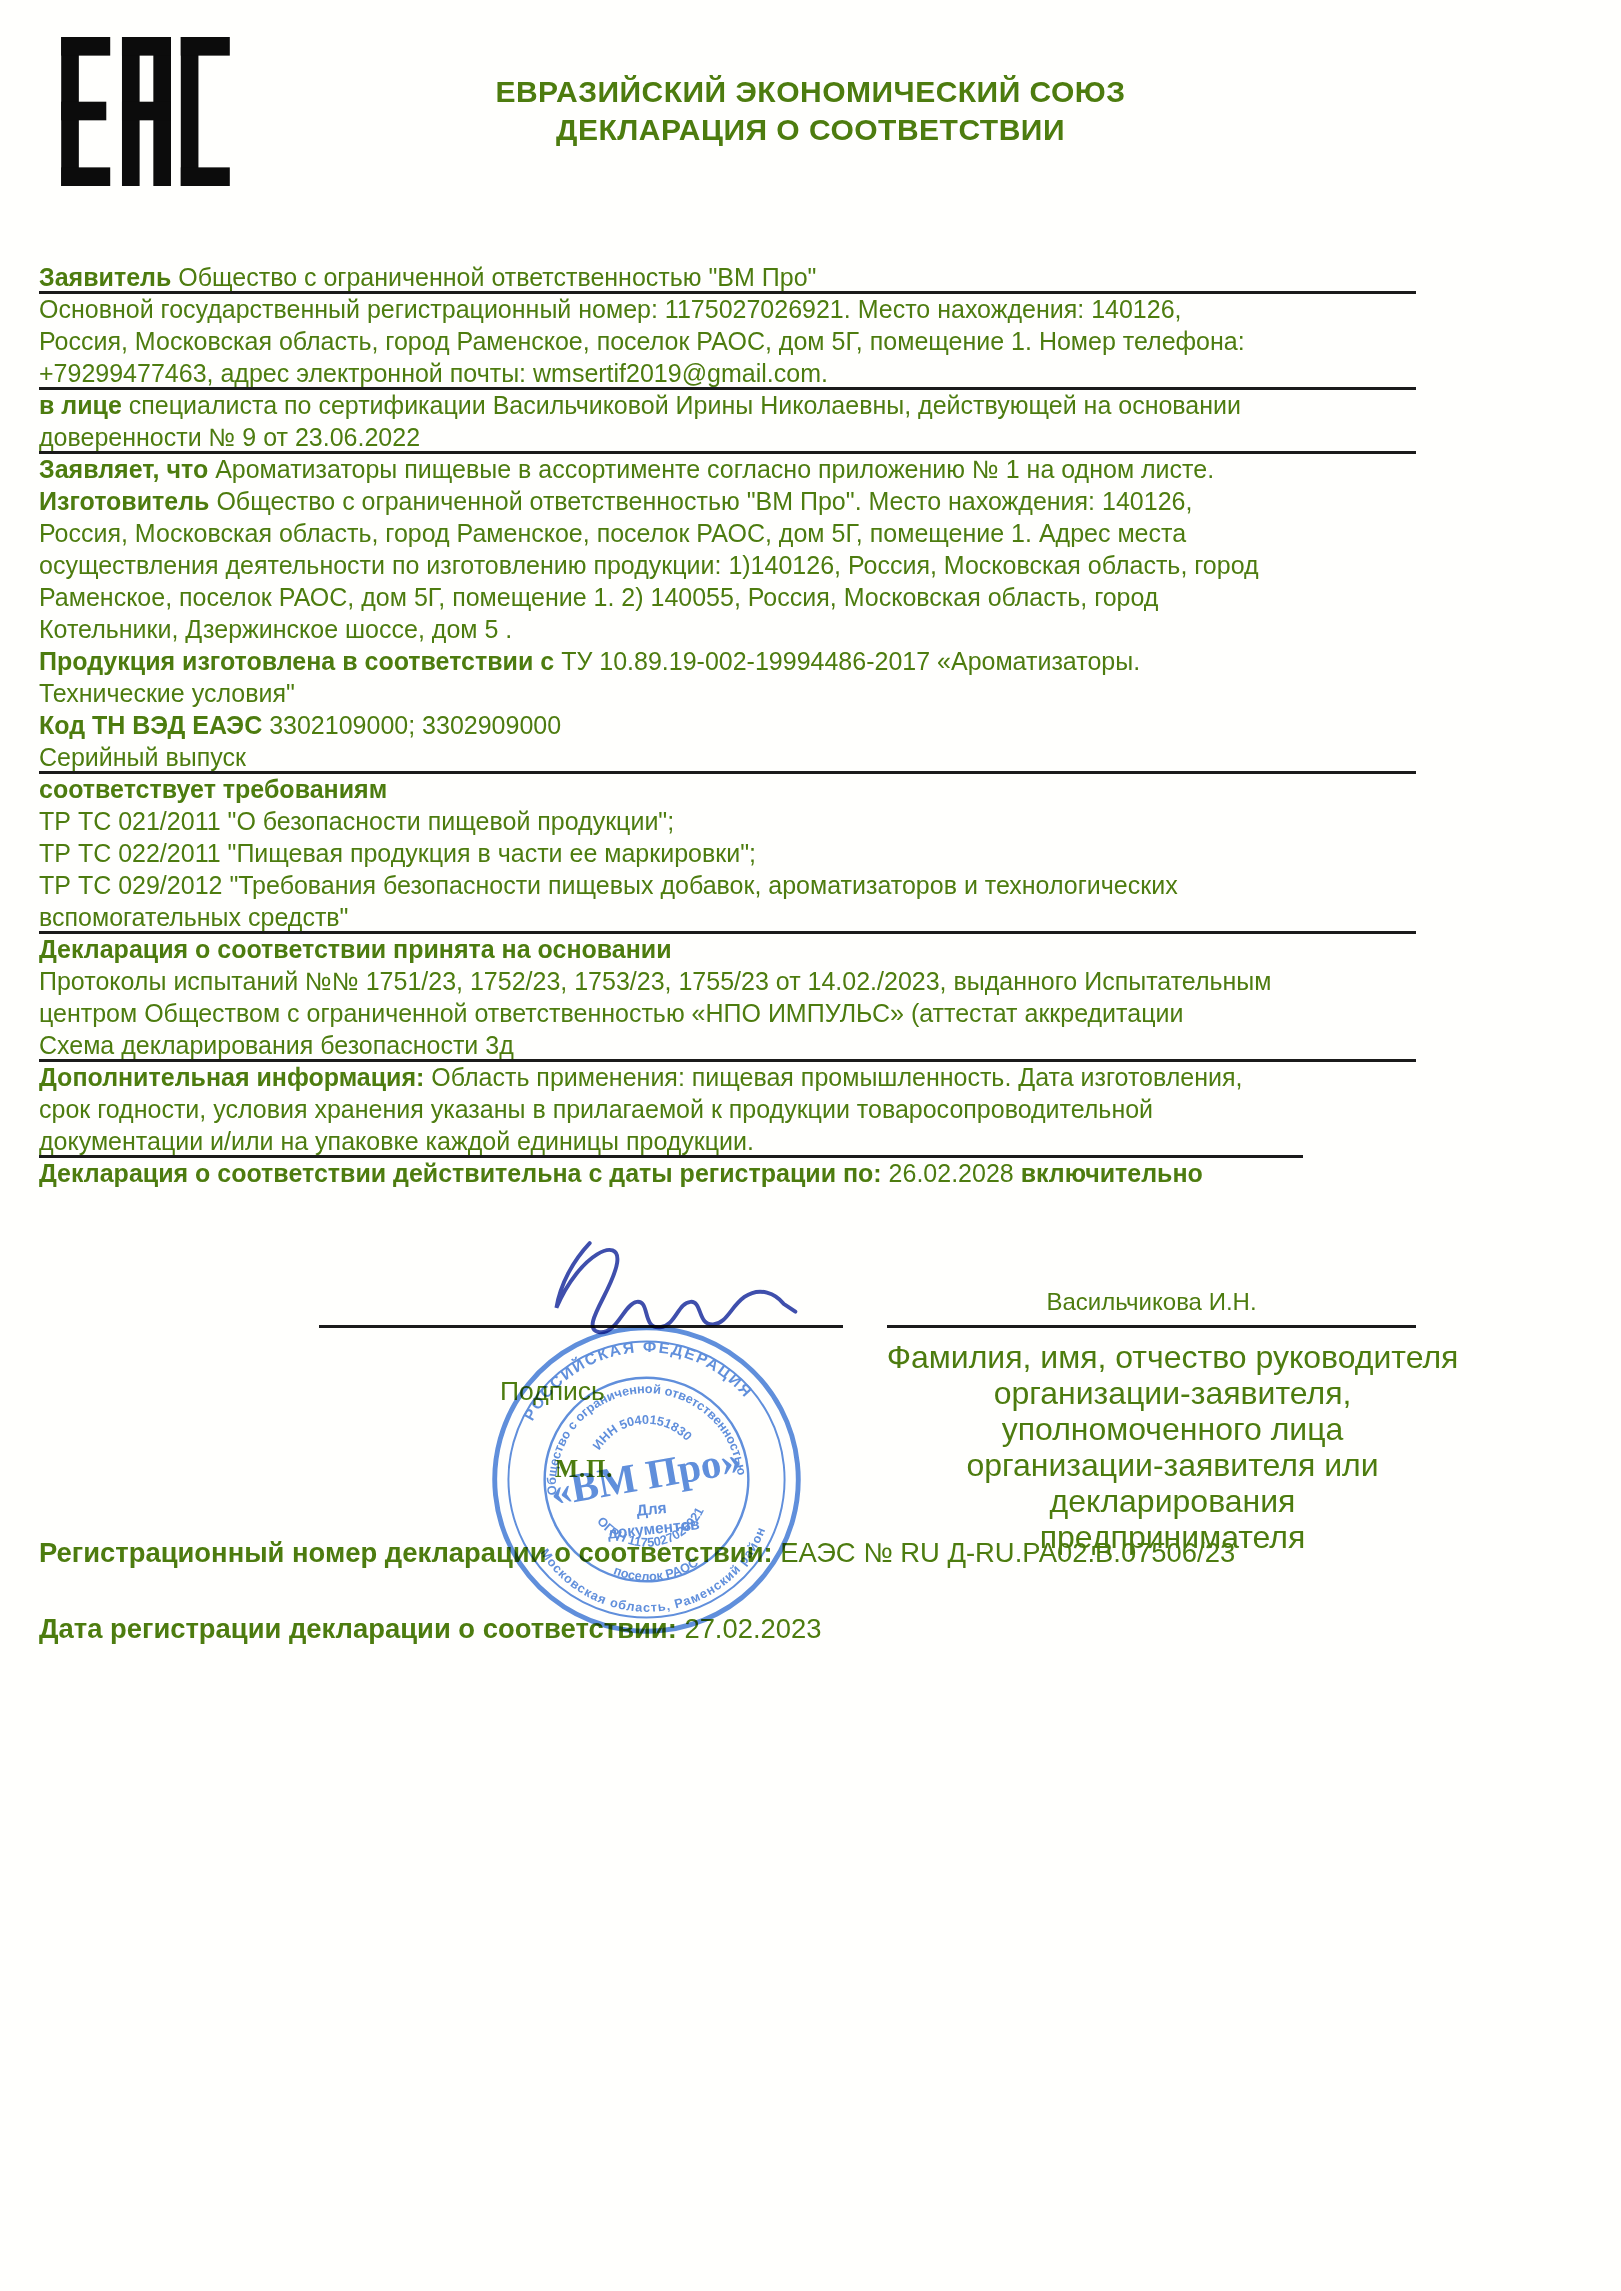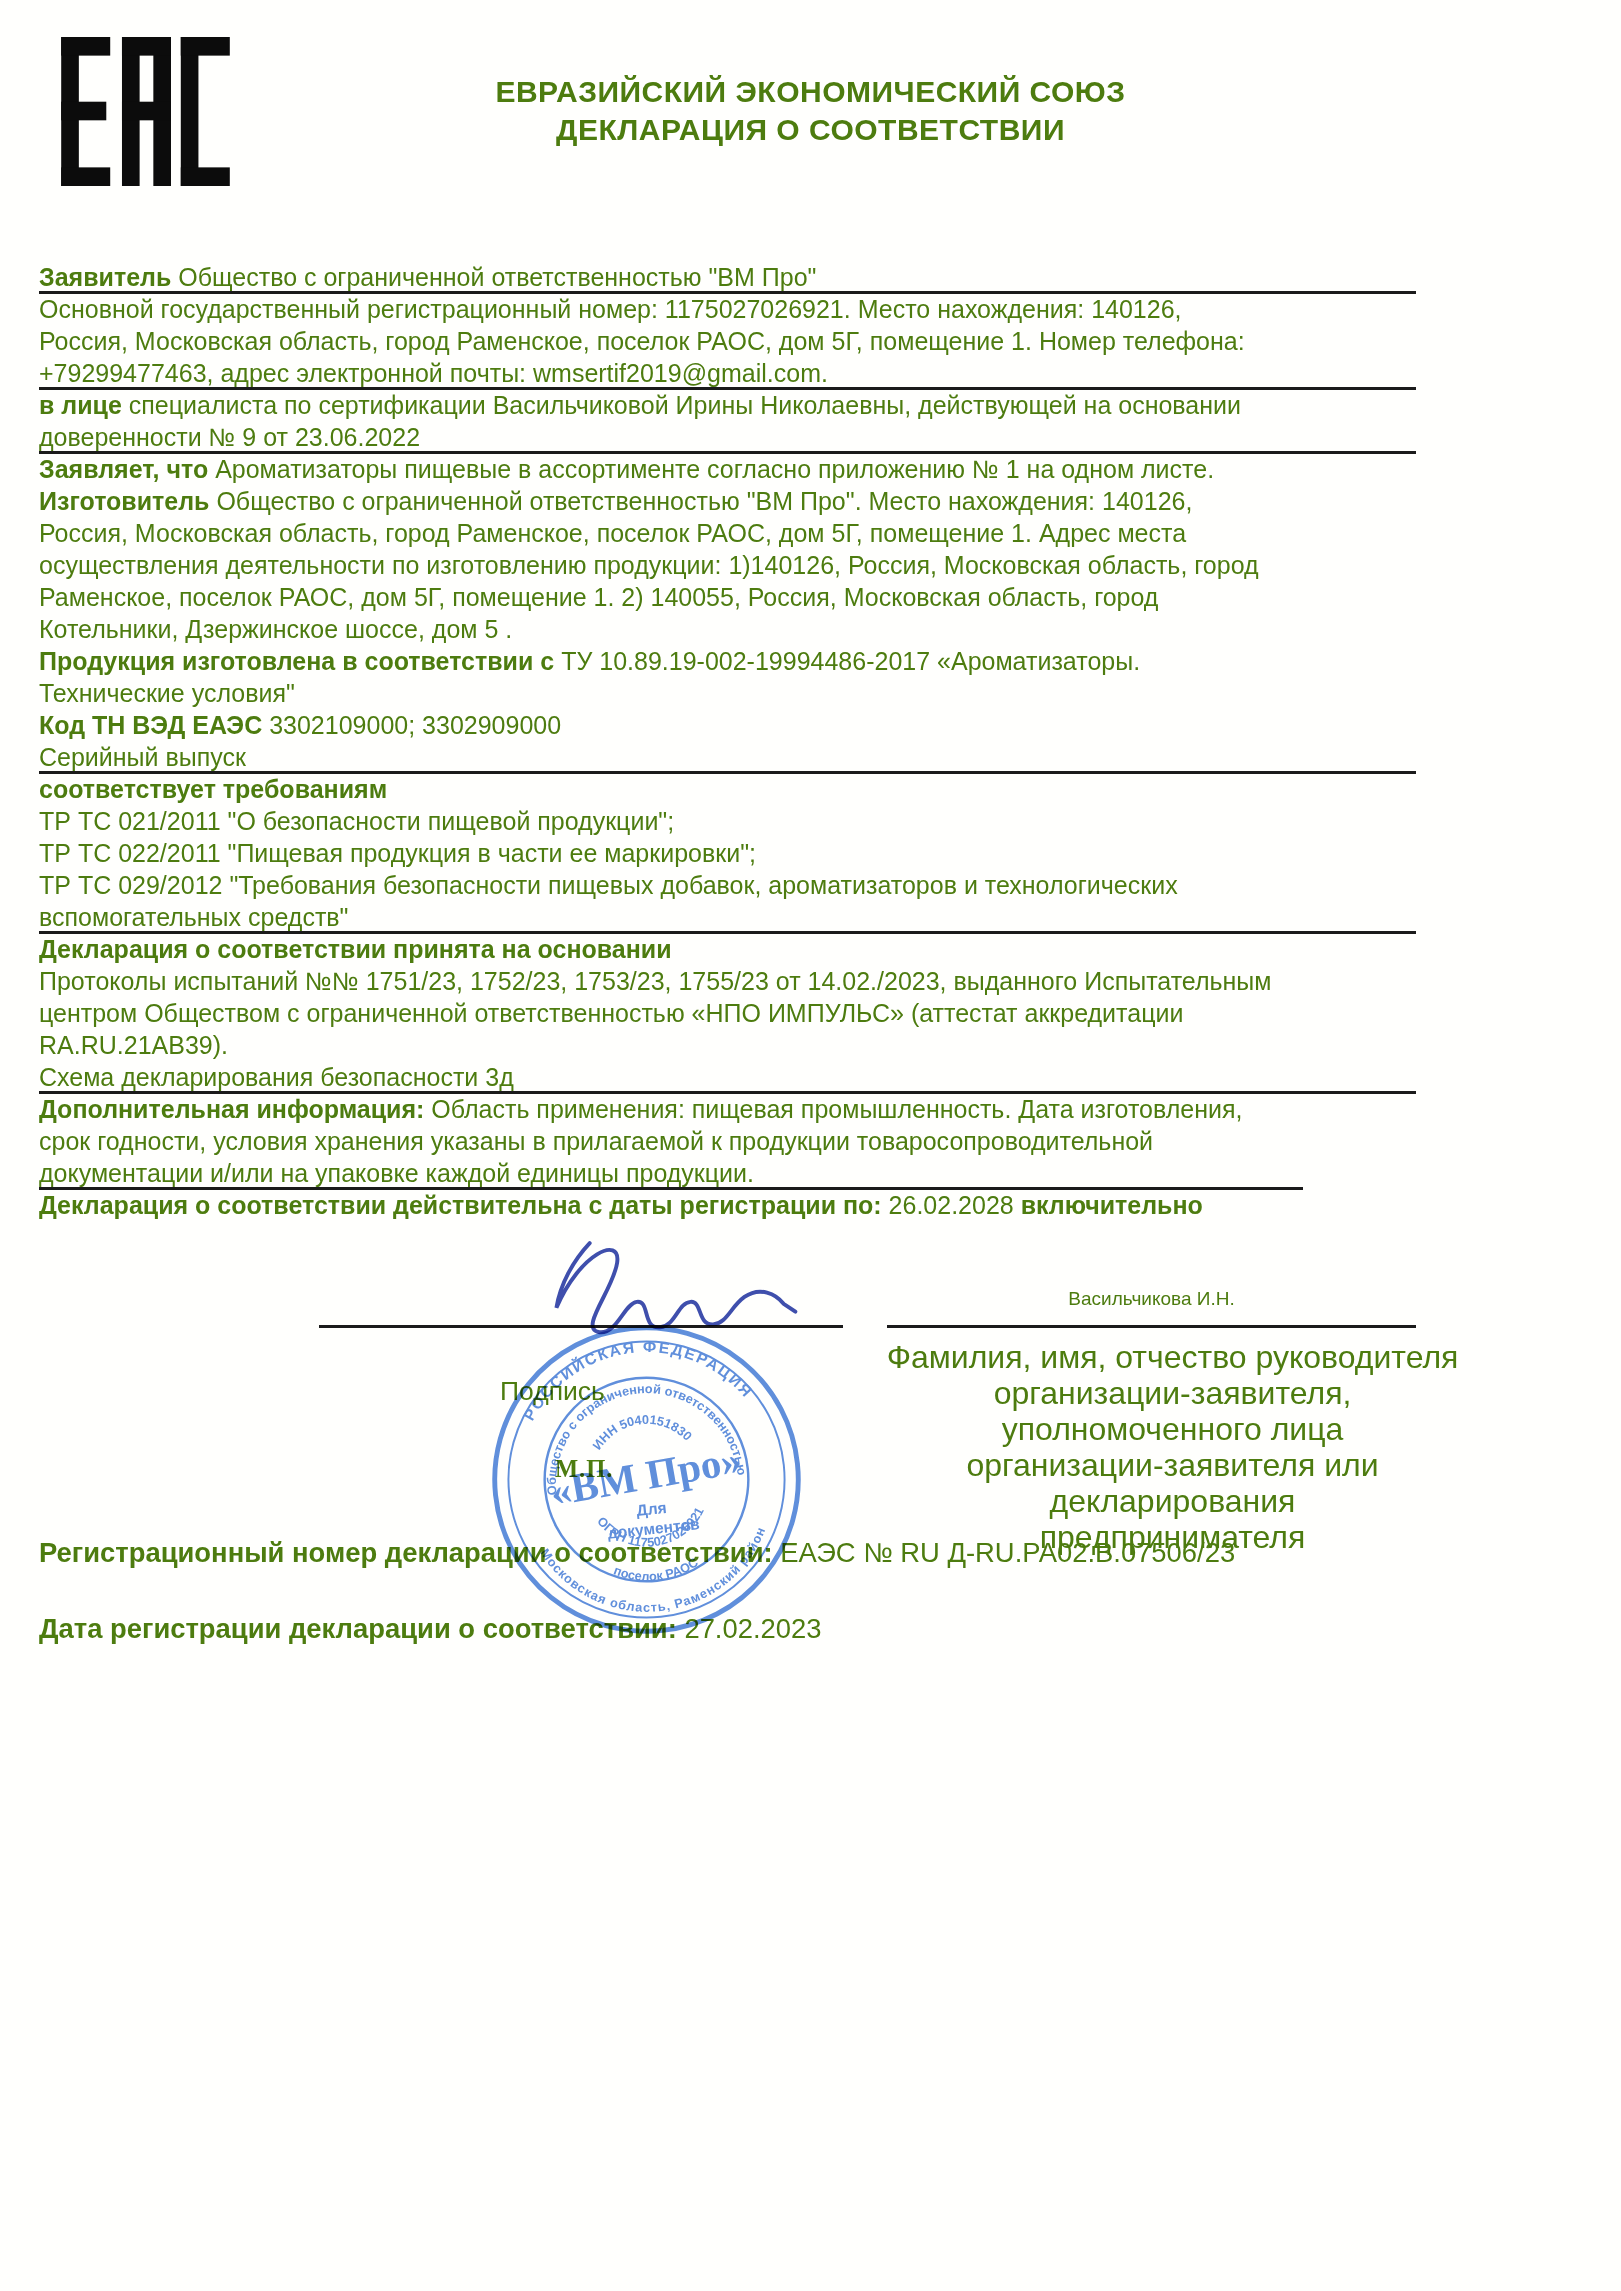--- a/index.html
+++ b/index.html
@@ -12,21 +12,21 @@
          font-weight:bold;font-size:30px;line-height:38px;letter-spacing:0.5px;}
   
   .doc{position:absolute;left:39px;top:261px;width:1377px;font-size:25px;line-height:32px;}
   .ln{position:relative;height:32px;white-space:nowrap;}
   .ln .b{font-weight:bold;}
   .rl{position:absolute;left:0;bottom:-1px;height:2.9px;width:100%;background:#1b1b1b;display:block;}
   
   .sigline{position:absolute;height:2.9px;background:#1b1b1b;}
   .lbl{position:absolute;font-size:26.5px;}
   .mp{font-family:"Liberation Serif", serif;font-weight:bold;font-size:24.5px;letter-spacing:1px;}
-  .name{position:absolute;left:887px;top:1288px;width:529px;text-align:center;font-size:19px;}
+  .name{position:absolute;left:887px;top:1288px;width:529px;text-align:center;font-size:24px;}
   .caption{position:absolute;left:886px;top:1339px;width:573px;text-align:center;
            font-size:32px;line-height:36px;}
   
   .fline{position:absolute;left:39px;white-space:nowrap;font-size:27.4px;}
   .fline .b{font-weight:bold;}
   
   .stamp{position:absolute;left:482px;top:1315px;width:329px;height:329px;
          transform:rotate(-6deg);opacity:.88;mix-blend-mode:multiply;z-index:5;}
   .ink{position:absolute;left:529px;top:1233px;width:284px;height:123px;z-index:6;
        mix-blend-mode:multiply;}
@@ -80,21 +80,20 @@
       <div class="ln"><span class="b">Код ТН ВЭД ЕАЭС </span><span>3302109000; 3302909000</span></div>
       <div class="ln"><span>Серийный выпуск</span><i class="rl"></i></div>
       <div class="ln"><span class="b">соответствует требованиям</span></div>
       <div class="ln"><span>ТР ТС 021/2011 "О безопасности пищевой продукции";</span></div>
       <div class="ln"><span>ТР ТС 022/2011 "Пищевая продукция в части ее маркировки";</span></div>
       <div class="ln"><span>ТР ТС 029/2012 "Требования безопасности пищевых добавок, ароматизаторов и технологических</span></div>
       <div class="ln"><span>вспомогательных средств"</span><i class="rl"></i></div>
       <div class="ln"><span class="b">Декларация о соответствии принята на основании</span></div>
       <div class="ln"><span>Протоколы испытаний №№ 1751/23, 1752/23, 1753/23, 1755/23 от 14.02./2023, выданного Испытательным</span></div>
       <div class="ln"><span>центром Обществом с ограниченной ответственностью «НПО ИМПУЛЬС» (аттестат аккредитации</span></div>
-      <div class="ln"><span>RA.RU.21АВ39).</span></div>
       <div class="ln"><span>Схема декларирования безопасности 3д</span><i class="rl"></i></div>
       <div class="ln"><span class="b">Дополнительная информация: </span><span>Область применения: пищевая промышленность. Дата изготовления,</span></div>
       <div class="ln"><span>срок годности, условия хранения указаны в прилагаемой к продукции товаросопроводительной</span></div>
       <div class="ln"><span>документации и/или на упаковке каждой единицы продукции.</span><i class="rl" style="width: 1264px;"></i></div>
       <div class="ln"><span class="b">Декларация о соответствии действительна с даты регистрации по: </span><span>26.02.2028 </span><span class="b">включительно</span></div>
     </div>
 
   <div class="sigline" style="left:319px;top:1325px;width:524px;"></div>
   <div class="sigline" style="left:887px;top:1325px;width:529px;"></div>
 

